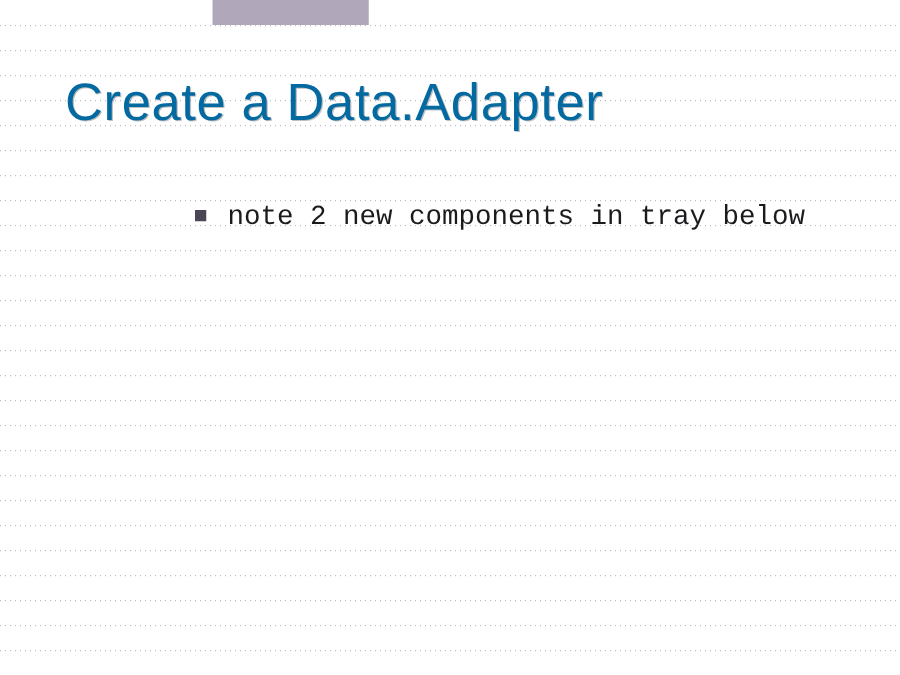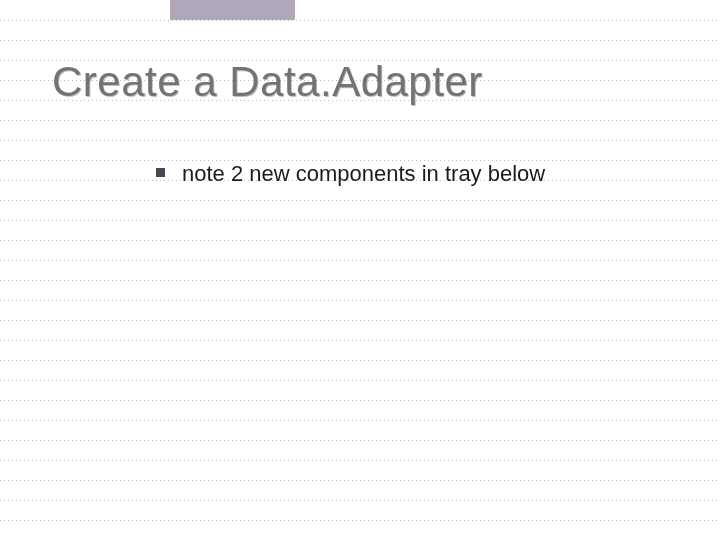--- a/index.html
+++ b/index.html
@@ -53,21 +53,21 @@
     background: #b1a7ba;
   }
 
   .title {
     position: absolute;
     top: 58px;
     left: 52px;
     font-size: 42px;
     font-family: "Verdana", "Geneva", sans-serif;
     letter-spacing: 0.5px;
-    color: #737373;
+    color: #0369a1;
     text-shadow: 1px 1px 0 rgba(0,0,0,0.25);
   }
 
   .body {
     position: absolute;
     top: 150px;
     left: 84px;
     right: 50px;
     font-size: 27px;
     line-height: 1.25;
@@ -89,20 +89,21 @@
     box-shadow: inset -1px -1px 0 rgba(0,0,0,0.4), inset 1px 1px 0 rgba(255,255,255,0.4);
   }
 
   .subitem {
     position: relative;
     font-size: 22px;
     margin: 10px 0 16px 72px;
     padding-left: 26px;
     line-height: 1.3;
     color: #1c1a1d;
+    font-family: Liberation Mono, monospace;
   }
   .subitem .square {
     position: absolute;
     left: 0;
     top: 8px;
     width: 9px;
     height: 9px;
     background: #4c4555;
   }
 </style>

